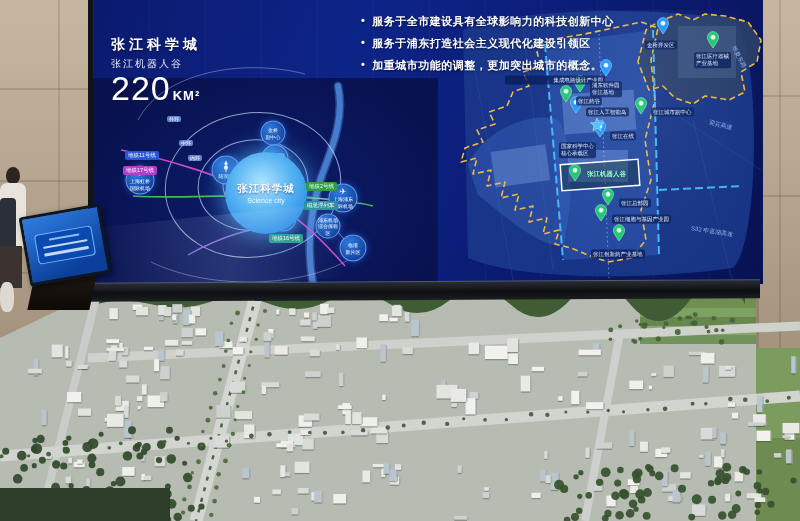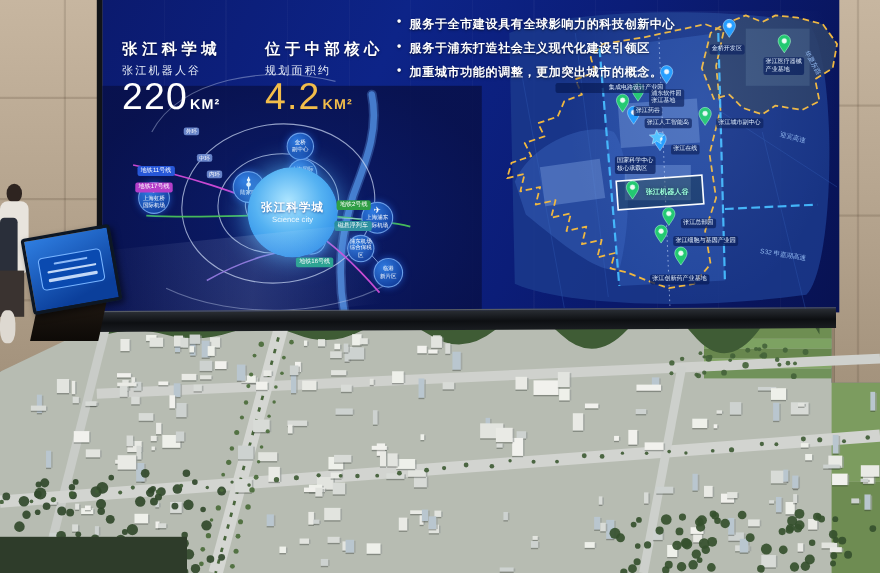--- a/index.html
+++ b/index.html
@@ -250,25 +250,20 @@
 产业基地</div>
     <div class="rdlabel" style="left:616px;top:118px;transform:rotate(14deg)">迎宾高速</div>
     <div class="rdlabel" style="left:598px;top:224px;transform:rotate(9deg)">S32 申嘉湖高速</div>
     <div class="rdlabel" style="left:640px;top:42px;transform:rotate(62deg)">华夏东路</div>
 
     <div id="stats" class="abs">
       <div class="stat">
         <div class="t">张江科学城</div>
         <div class="s">张江机器人谷</div>
         <div><span class="v">220</span><span class="v u">KM²</span></div>
-      </div>
-      <div class="stat gold">
-        <div class="t">位于中部核心</div>
-        <div class="s">规划面积约</div>
-        <div><span class="v">4.2</span><span class="v u">KM²</span></div>
       </div>
     </div>
     <div id="bullets" class="abs">
       <div class="bullet">
           <span class="dot">•</span>
           <span>服务于全市建设具有全球影响力的科技创新中心</span>
         </div>
       <div class="bullet">
           <span class="dot">•</span>
           <span>服务于浦东打造社会主义现代化建设引领区</span>

